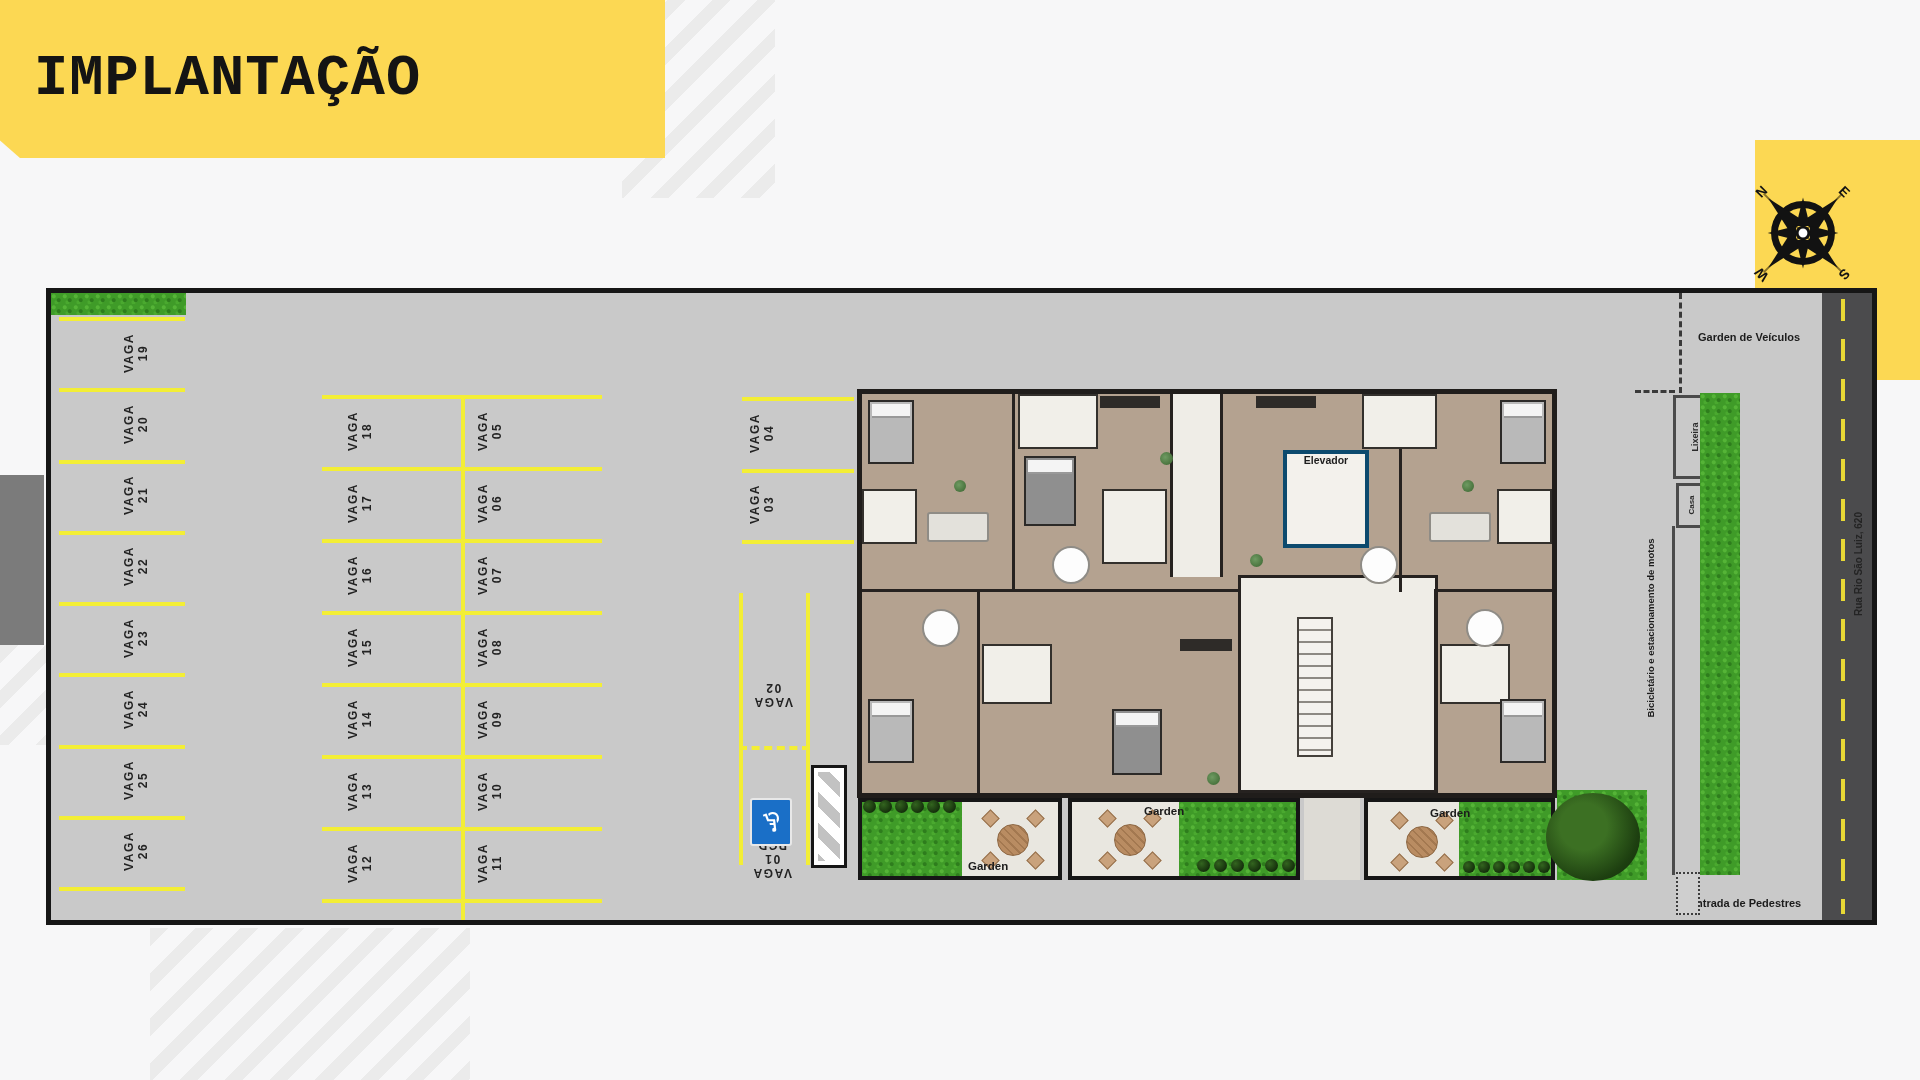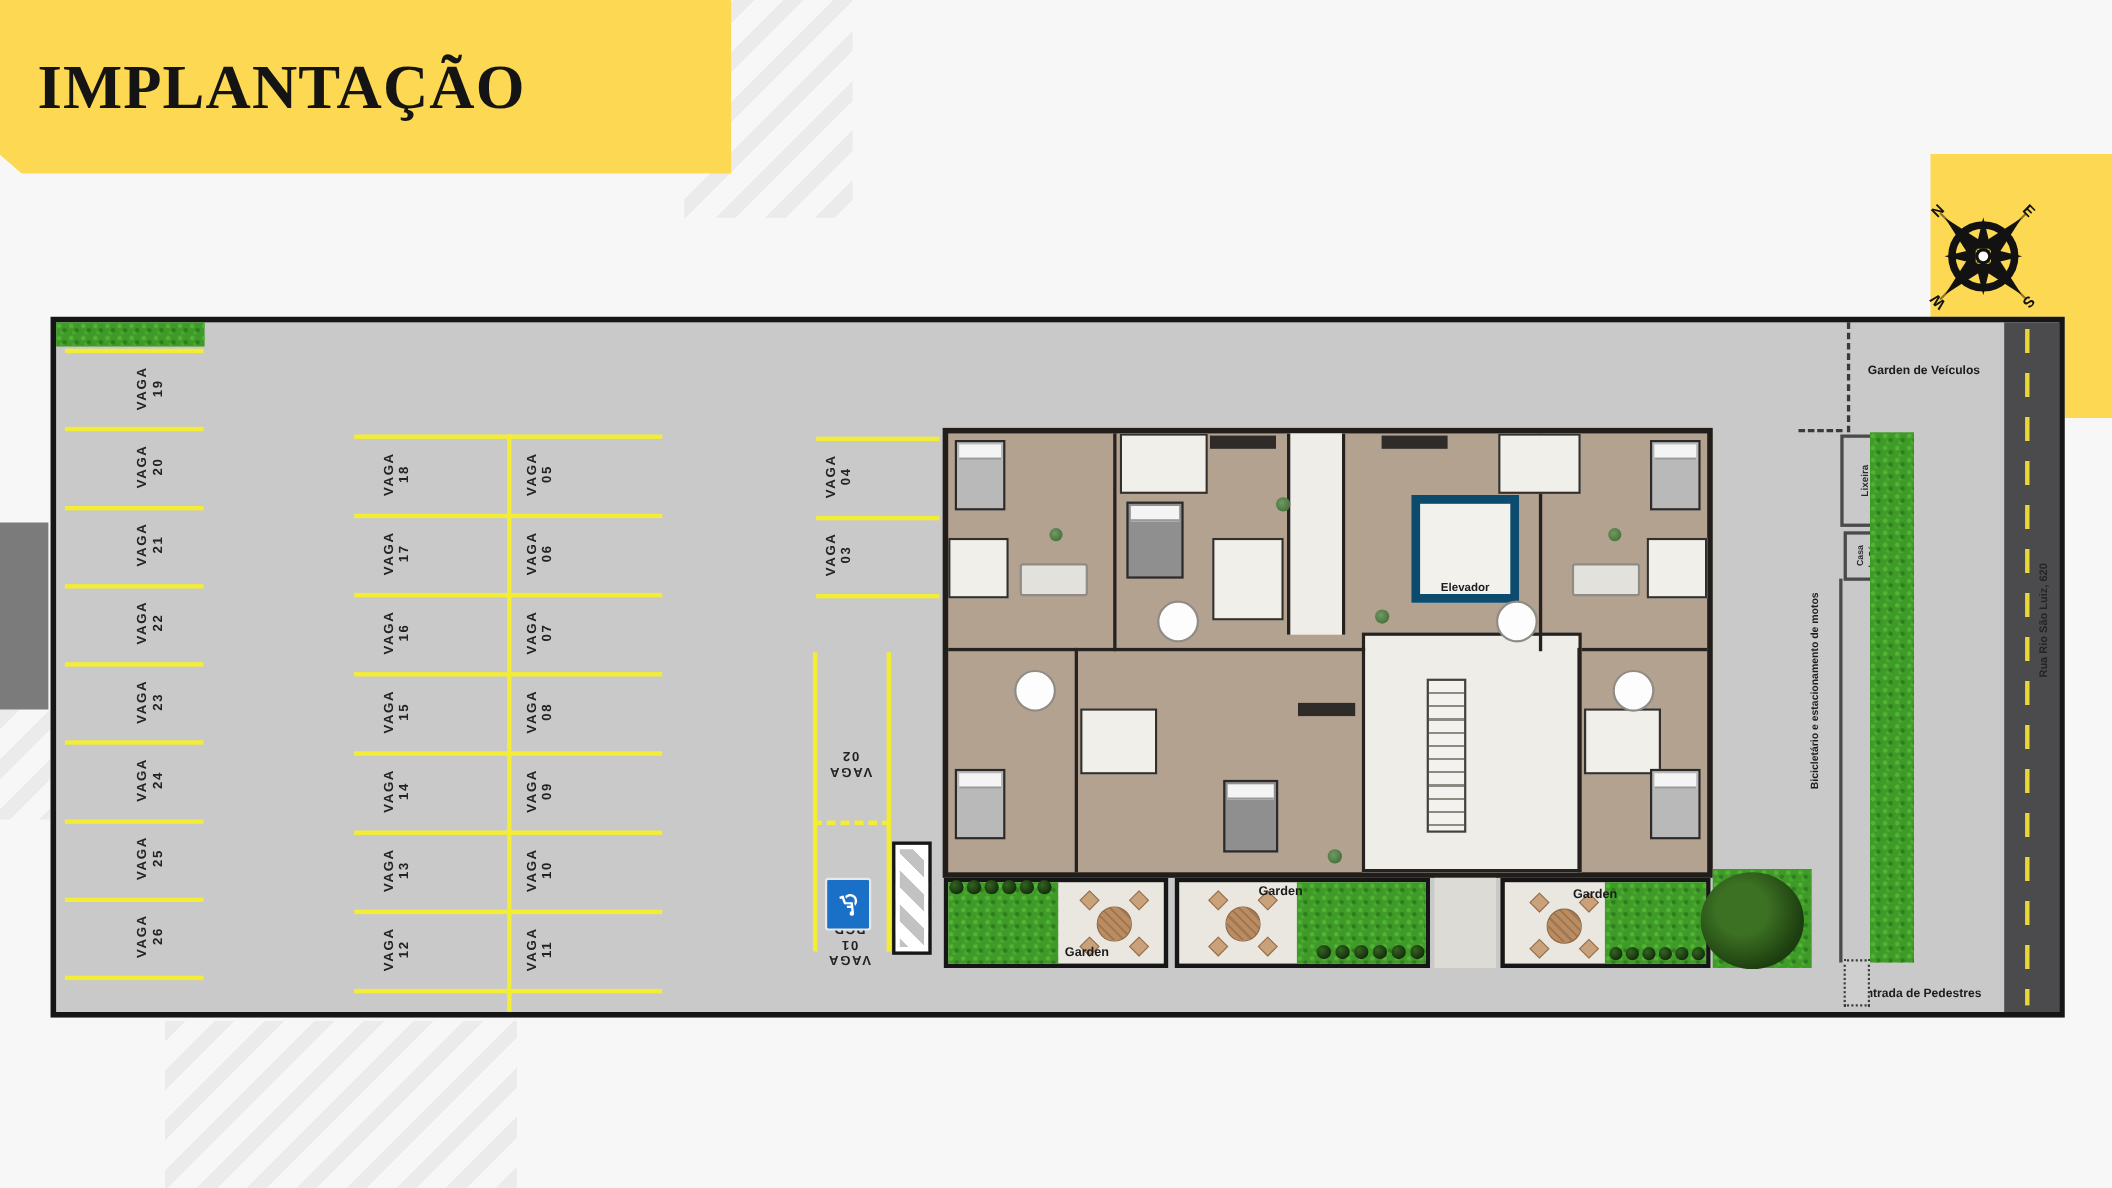--- a/index.html
+++ b/index.html
@@ -11,21 +11,21 @@
   .stripes{
     background:repeating-linear-gradient(135deg,#ebebeb 0 13px,#f7f7f8 13px 32px);
   }
   
   #title-block{
     left:0;top:0;width:665px;height:158px;background:#fcd853;
     clip-path:polygon(0 0,100% 0,100% 97%,100% 100%,3% 100%,0 89%);
     display:flex;align-items:center;z-index:3;
   }
   #title-block h1{
-    margin:0 0 0 34px;font-family:Liberation Serif, serif;
+    margin:0 0 0 34px;font-family:Liberation Mono, monospace;
     font-weight:700;font-size:57px;letter-spacing:1px;color:#141414;
   }
   #stripe-band-top{left:622px;top:0;width:153px;height:198px;z-index:1;}
   #stripe-band-bottom{left:150px;top:928px;width:320px;height:152px;z-index:0;}
   #stripe-left-small{left:0;top:645px;width:130px;height:100px;z-index:0;}
   #gray-block-left{left:0;top:475px;width:44px;height:170px;background:#7b7b7b;z-index:1;}
   #compass-bg{left:1755px;top:140px;width:165px;height:240px;background:#fcd853;z-index:1;}
   #compass{left:1744px;top:174px;width:118px;height:118px;z-index:2;}
   
   #plan{
@@ -90,23 +90,23 @@
     box-shadow:14px 8px 0 -28px #1d3f10;}
   
   #building{
     box-sizing:border-box;left:806px;top:96px;width:700px;height:409px;
     border:5px solid #201d1b;background:#b4a290;
   }
   .wall{position:absolute;background:#262220;}
   .room{position:absolute;background:#f1efe9;border:2px solid #33302c;box-sizing:border-box;}
   .hall{position:absolute;background:#efede7;}
   #elevator{
-    position:absolute;left:421px;top:56px;width:98px;height:98px;background:#f3f1ec;
-    border:8px solid #0c4a6e;box-sizing:border-box;
-    display:flex;align-items:flex-end;justify-content:center;
+    position:absolute;left:421px;top:56px;width:86px;height:98px;background:#f3f1ec;
+    border:4px solid #0c4a6e;box-sizing:border-box;
+    display:flex;align-items:flex-start;justify-content:center;
   }
   #elevator span{font-weight:700;font-size:10.5px;color:#1d1d1d;}
   #stairs{
     position:absolute;left:435px;top:223px;width:36px;height:140px;box-sizing:border-box;
     border:2px solid #44403b;
     background:repeating-linear-gradient(180deg,#f4f2ee 0 10px,#8d8983 10px 12px);
   }
   .bed{position:absolute;background:#b9b9b9;border:2px solid #2c2a28;box-sizing:border-box;}
   .bed:before{content:"";position:absolute;left:2px;top:2px;right:2px;height:12px;
     background:#f4f4f4;border-bottom:2px solid #999;}

